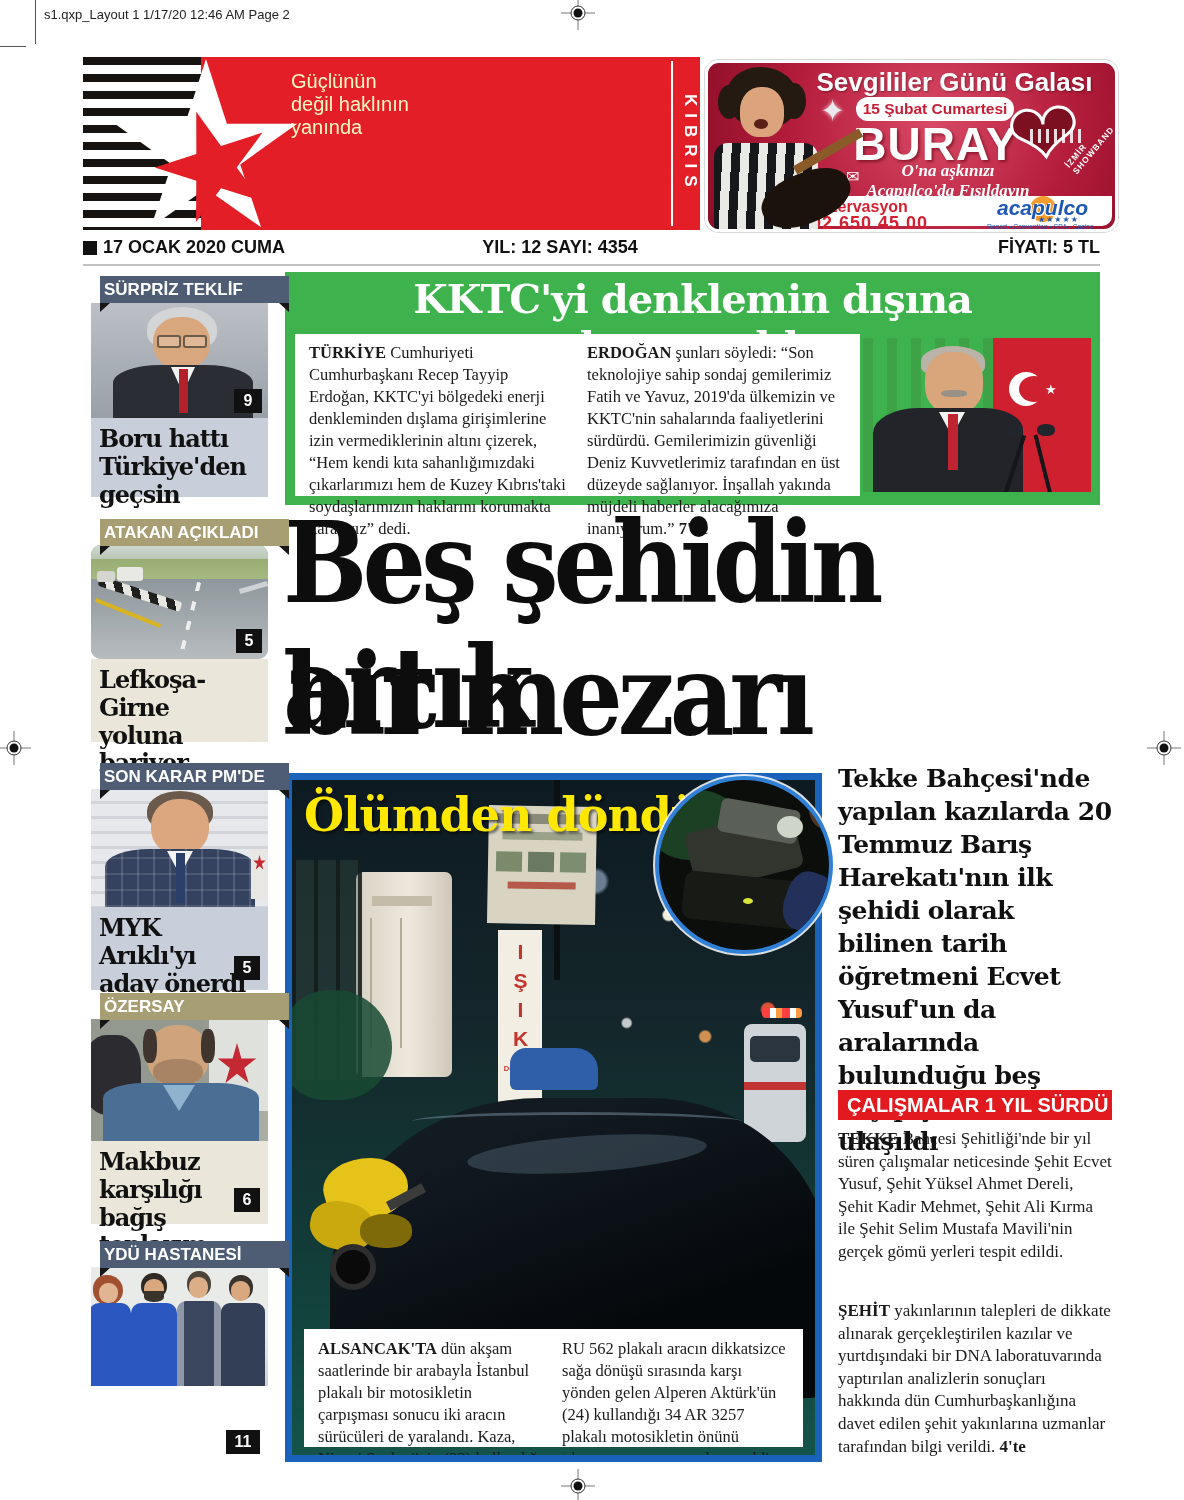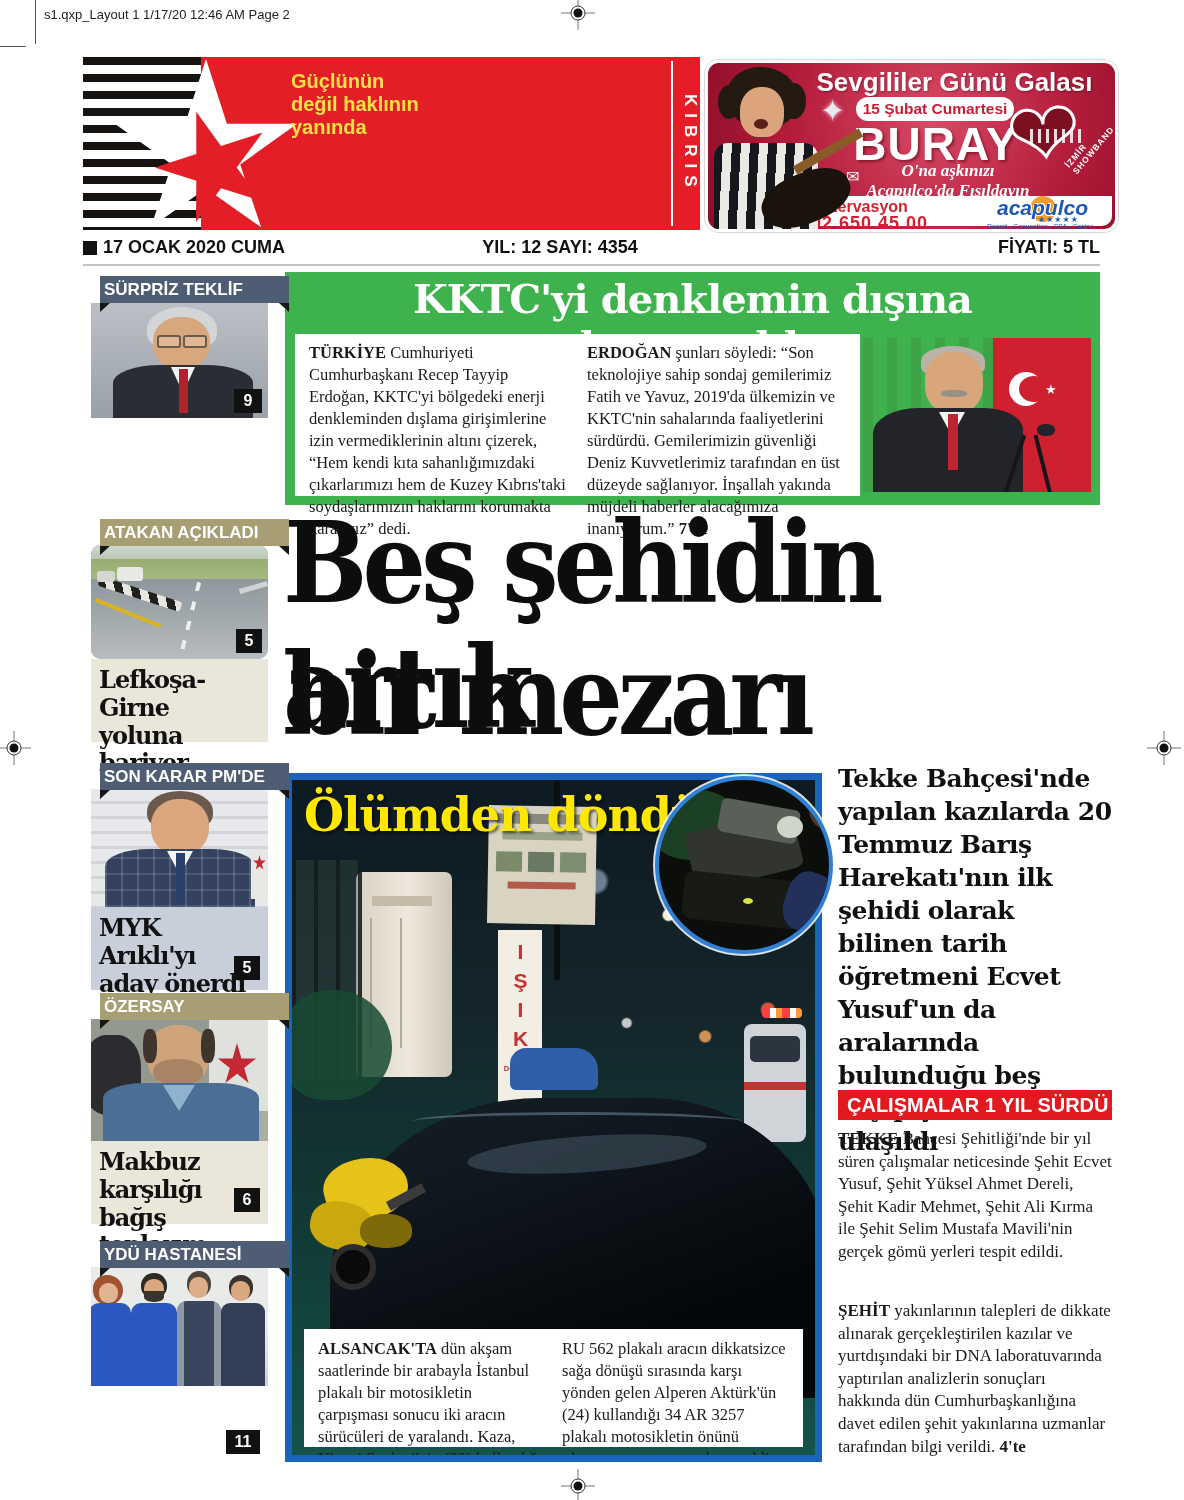--- a/index.html
+++ b/index.html
@@ -66,21 +66,21 @@
       <circle cx="17" cy="17" r="7" fill="#fff" stroke="#333"></circle>
       <circle cx="17" cy="17" r="4.5" fill="#111"></circle>
     </svg>
 
   <div class="abs" style="left:83px;top:57px;width:617px;height:173px;background:#e31e27;overflow:hidden;">
     <div class="abs" style="left:0;top:0;width:118px;height:173px;background:repeating-linear-gradient(180deg,#171310 0 8px,#fff 8px 17px);"></div>
     <div class="abs" style="left:28px;top:2px;width:190px;height:185px;background:#fff;
                 clip-path:polygon(50% 0%,61% 35%,98% 35%,68% 57%,79% 91%,50% 70%,21% 91%,32% 57%,2% 35%,39% 35%);"></div>
     <div class="abs" style="left:72px;top:52px;width:118px;height:115px;background:#e31e27;transform:rotate(-18deg);
                 clip-path:polygon(50% 0%,61% 35%,98% 35%,68% 57%,79% 91%,50% 70%,21% 91%,32% 57%,2% 35%,39% 35%);"></div>
-    <div class="abs pre" style="left:208px;top:13px;color:#fde047;font-weight:bold;font-size:20px;line-height:1.15;">Güçlünün
+    <div class="abs pre" style="left:208px;top:13px;color:#fef9c3;font-weight:normal;font-size:20px;line-height:1.15;">Güçlünün
 değil haklının
 yanında</div>
     <div class="abs" style="left:588px;top:4px;width:2px;height:165px;background:#fff;"></div>
     <div class="abs" style="left:590px;top:4px;width:27px;height:165px;writing-mode:vertical-rl;text-align:center;
                 color:#fff;font-weight:bold;font-size:17px;letter-spacing:7px;">KIBRIS</div>
   </div>
 
   <div class="abs" style="left:83px;top:241px;width:14px;height:14px;background:#111;"></div>
   <div class="abs" style="left:103px;top:237px;font-weight:bold;font-size:18px;">17 OCAK 2020 CUMA</div>
   <div class="abs" style="left:430px;top:237px;width:260px;text-align:center;font-weight:bold;font-size:18px;">YIL: 12 SAYI: 4354</div>
@@ -139,20 +139,22 @@
       <div class="abs" style="left:62px;top:14px;width:57px;height:52px;background:#d9a77e;border-radius:46%;"></div>
       <div class="abs" style="left:66px;top:32px;width:20px;height:9px;border:2px solid #6b5b4b;border-radius:3px;background:rgba(255,255,255,.2);"></div>
       <div class="abs" style="left:92px;top:32px;width:20px;height:9px;border:2px solid #6b5b4b;border-radius:3px;background:rgba(255,255,255,.2);"></div>
       <div class="abs" style="left:22px;top:62px;width:140px;height:53px;background:#2b2d34;border-radius:34% 34% 0 0;"></div>
       <div class="abs" style="left:80px;top:64px;width:24px;height:26px;background:#f2f2f0;clip-path:polygon(0 0,100% 0,50% 100%);"></div>
       <div class="abs" style="left:88px;top:66px;width:9px;height:44px;background:#b3222c;"></div>
       <div class="pagebox" style="right:6px;bottom:5px;width:28px;height:24px;">
           <span>9</span>
         </div>
     </div>
+    <div class="stitle bluebg" style="top:142px;height:79px;">Boru hattı
+Türkiye'den geçsin</div>
   </div>
 
   <div class="abs" style="left:83px;top:519px;width:189px;height:223px;">
     <div class="kicker tan"><span>ATAKAN AÇIKLADI</span></div>
     <div class="sphoto" style="top:26px;height:114px;border-radius:10px;background:#9fa8ab;">
       <div class="abs" style="left:0;top:0;width:177px;height:40px;background:linear-gradient(#8fa468,#a9bd85);"></div>
       <div class="abs" style="left:0;top:0;width:177px;height:14px;background:linear-gradient(#cfd9d2,#b9c7b3);"></div>
       <div class="abs" style="left:0;top:34px;width:177px;height:80px;background:linear-gradient(#8e979c,#b7bcbf);"></div>
       <div class="abs" style="left:96px;top:36px;width:4px;height:84px;background:repeating-linear-gradient(180deg,#eee 0 9px,transparent 9px 20px);transform:rotate(14deg);"></div>
       <div class="abs" style="left:6px;top:44px;width:86px;height:10px;background:repeating-linear-gradient(60deg,#20201e 0 8px,#e8e6e0 8px 16px);transform:rotate(18deg);border-radius:3px;"></div>

